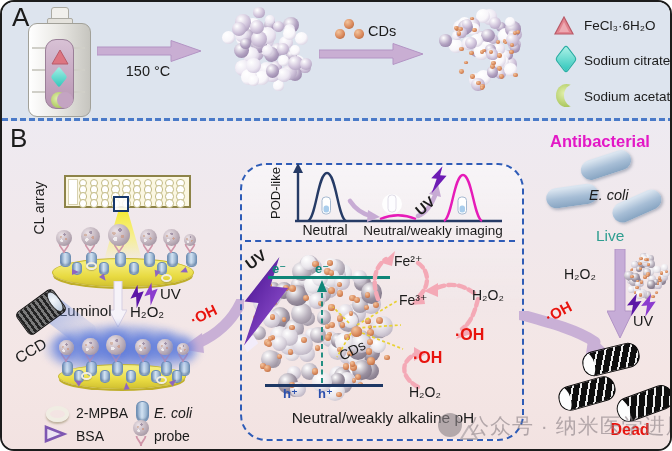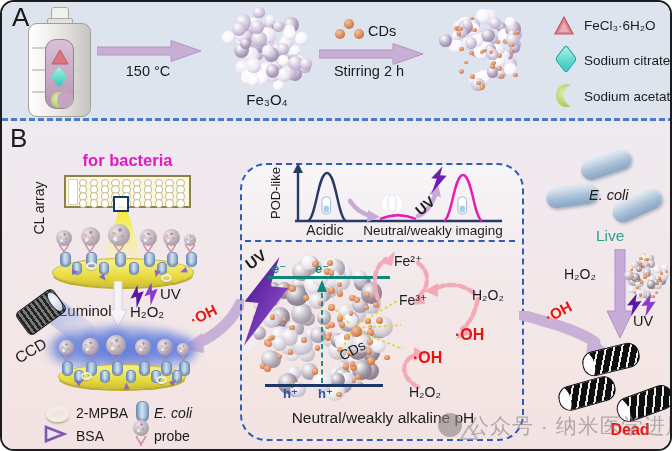--- a/index.html
+++ b/index.html
@@ -125,30 +125,28 @@
       <div class="sph" style="left: 46.2512px; top: 9.13497px; width: 10.0892px; height: 10.0892px; background: radial-gradient(circle at 35% 30%, rgb(255, 255, 255) 0%, rgb(236, 231, 242) 52%, rgb(185, 170, 200) 100%);"></div>
       <div class="sph" style="left: 53.7068px; top: 14.5873px; width: 11.2822px; height: 11.2822px; background: radial-gradient(circle at 35% 30%, rgb(255, 255, 255) 0%, rgb(207, 194, 218) 52%, rgb(156, 140, 174) 100%);"></div>
       <div class="sph" style="left: 58.1649px; top: 61.5547px; width: 14.0717px; height: 14.0717px; background: radial-gradient(circle at 35% 30%, rgb(255, 255, 255) 0%, rgb(236, 231, 242) 52%, rgb(185, 170, 200) 100%);"></div>
       <div class="sph" style="left: 32.183px; top: 25.1993px; width: 15.9804px; height: 15.9804px; background: radial-gradient(circle at 35% 30%, rgb(255, 255, 255) 0%, rgb(207, 194, 218) 52%, rgb(156, 140, 174) 100%);"></div>
       <div class="sph" style="left: 58.0099px; top: 37.1985px; width: 11.8089px; height: 11.8089px; background: radial-gradient(circle at 35% 30%, rgb(255, 255, 255) 0%, rgb(207, 194, 218) 52%, rgb(156, 140, 174) 100%);"></div>
       <div class="sph" style="left: 30.6434px; top: 13.6667px; width: 14.7505px; height: 14.7505px; background: radial-gradient(circle at 35% 30%, rgb(255, 255, 255) 0%, rgb(207, 194, 218) 52%, rgb(156, 140, 174) 100%);"></div>
       <div class="sph" style="left: 43.4327px; top: 38.892px; width: 10.842px; height: 10.842px; background: radial-gradient(circle at 35% 30%, rgb(255, 255, 255) 0%, rgb(236, 231, 242) 52%, rgb(185, 170, 200) 100%);"></div>
       <div class="sph" style="left: 80.9596px; top: 52.312px; width: 12.1933px; height: 12.1933px; background: radial-gradient(circle at 35% 30%, rgb(255, 255, 255) 0%, rgb(207, 194, 218) 52%, rgb(156, 140, 174) 100%);"></div>
       <div class="sph" style="left: 46.9288px; top: 58.3625px; width: 13.2702px; height: 13.2702px; background: radial-gradient(circle at 35% 30%, rgb(255, 255, 255) 0%, rgb(179, 163, 194) 52%, rgb(133, 115, 154) 100%);"></div>
     </div>
-  <div class="t ctr" style="left:223px;top:90px;width:84px;font-size:15px;">Fe₃O₄</div>
 
   <div class="dot" style="left:333px;top:27px;width:9.5px;height:9.5px;"></div>
   <div class="dot" style="left:342px;top:17px;width:9.5px;height:9.5px;"></div>
   <div class="dot" style="left:352px;top:27px;width:9.5px;height:9.5px;"></div>
   <div class="t" style="left:366px;top:21px;font-size:14.5px;">CDs</div>
   <svg class="abs" style="left:317px;top:40px;" width="106" height="24">
     <polygon points="0,8 74,8 74,1.5 104,12 74,22.5 74,16 0,16" fill="#c9aed3" stroke="#b394c4" stroke-width="1"></polygon>
   </svg>
-  <div class="t ctr" style="left:317px;top:61px;width:100px;font-size:14.5px;">Stirring 2 h</div>
 
   <div class="abs" id="clusterA2" style="left:437px;top:3px;width:88px;height:86px;">
       <div class="sph" style="left: 69.1908px; top: 32.5452px; width: 13.1789px; height: 13.1789px; background: radial-gradient(circle at 35% 30%, rgb(255, 255, 255) 0%, rgb(207, 194, 218) 52%, rgb(156, 140, 174) 100%);"></div>
       <div class="sph" style="left: 30.0101px; top: 67.7074px; width: 14.2564px; height: 14.2564px; background: radial-gradient(circle at 35% 30%, rgb(255, 255, 255) 0%, rgb(236, 231, 242) 52%, rgb(185, 170, 200) 100%);"></div>
       <div class="sph" style="left: 64.2212px; top: 52.0827px; width: 14.2059px; height: 14.2059px; background: radial-gradient(circle at 35% 30%, rgb(255, 255, 255) 0%, rgb(207, 194, 218) 52%, rgb(156, 140, 174) 100%);"></div>
       <div class="sph" style="left: 55.5118px; top: 51.7928px; width: 10.543px; height: 10.543px; background: radial-gradient(circle at 35% 30%, rgb(255, 255, 255) 0%, rgb(236, 231, 242) 52%, rgb(185, 170, 200) 100%);"></div>
       <div class="sph" style="left: 18.4514px; top: 14.9997px; width: 14.9879px; height: 14.9879px; background: radial-gradient(circle at 35% 30%, rgb(255, 255, 255) 0%, rgb(179, 163, 194) 52%, rgb(133, 115, 154) 100%);"></div>
       <div class="sph" style="left: 57.0097px; top: 16.9393px; width: 9.91644px; height: 9.91644px; background: radial-gradient(circle at 35% 30%, rgb(255, 255, 255) 0%, rgb(179, 163, 194) 52%, rgb(133, 115, 154) 100%);"></div>
       <div class="sph" style="left: 9.63607px; top: 33.6699px; width: 14.4267px; height: 14.4267px; background: radial-gradient(circle at 35% 30%, rgb(255, 255, 255) 0%, rgb(248, 246, 250) 52%, rgb(194, 182, 208) 100%);"></div>
       <div class="sph" style="left: 14.0012px; top: 14.8669px; width: 15.159px; height: 15.159px; background: radial-gradient(circle at 35% 30%, rgb(255, 255, 255) 0%, rgb(236, 231, 242) 52%, rgb(185, 170, 200) 100%);"></div>
@@ -233,21 +231,20 @@
   <div class="t" style="left:582px;top:16px;font-size:13.5px;">FeCl₃·6H₂O</div>
   <div class="abs" style="left:556px;top:49px;width:14px;height:14px;transform:scale(1,1.3) rotate(45deg);background:linear-gradient(135deg,#aef2e8,#2cc6ba);border-radius:3px;border:1px solid #28b0a4;"></div>
   <div class="t" style="left:582px;top:51px;font-size:13.5px;">Sodium citrate</div>
   <div class="abs" style="left:554px;top:82px;width:22px;height:24px;">
     <div class="abs" style="left:0;top:0;width:21px;height:23px;border-radius:50%;background:radial-gradient(circle at 40% 40%,#e2f0ac,#96b840);"></div>
     <div class="abs" style="left:8px;top:0;width:21px;height:23px;border-radius:50%;background:#dde4ee;"></div>
   </div>
   <div class="t" style="left:582px;top:87px;font-size:13.5px;">Sodium acetate</div>
 
   <div class="t" style="left:8px;top:122px;font-size:26px;">B</div>
-  <div class="t ctr magenta" style="left:33px;top:149px;width:185px;font-size:16.5px;">for bacteria</div>
 
   <div class="t ctr" style="left:30px;top:241px;width:70px;font-size:14px;transform:rotate(-90deg);transform-origin:0 0;">CL array</div>
   <div class="abs" id="clplate" style="left:62px;top:173px;width:127px;height:33px;background:#fbf7e2;border:2.5px solid #8d8348;box-sizing:border-box;">
     <div class="abs" style="left:2px;top:2px;width:8px;height:24px;background:#ffffff;border:1px solid #d8d2b0;"></div>
   <div class="well" style="left: 13px; top: 1.5px; width: 6.4px; height: 6.4px;"></div>
       <div class="well" style="left: 23.8px; top: 1.5px; width: 6.4px; height: 6.4px;"></div>
       <div class="well" style="left: 34.6px; top: 1.5px; width: 6.4px; height: 6.4px;"></div>
       <div class="well" style="left: 45.4px; top: 1.5px; width: 6.4px; height: 6.4px;"></div>
       <div class="well" style="left: 56.2px; top: 1.5px; width: 6.4px; height: 6.4px;"></div>
       <div class="well" style="left: 67px; top: 1.5px; width: 6.4px; height: 6.4px;"></div>
@@ -345,21 +342,21 @@
     <path d="M94,56 C106,51 118,51 130,56" stroke="#e61bb8" stroke-width="2.3" fill="none"></path>
     <circle cx="106" cy="41" r="10" fill="#fff" opacity="0.9"></circle>
     <rect x="102" y="32" width="8" height="17" rx="3.5" fill="#fdfdff" stroke="#e0dce8" stroke-width="1"></rect>
     <path d="M132,53 C140,50 146,41 150,30" stroke="#c7abd4" stroke-width="4.6" fill="none" stroke-linecap="round"></path>
     <polygon points="143,31 152,21 155,34" fill="#c7abd4"></polygon>
     <path d="M158,58 C166,55 168,12 177,12 C186,12 188,55 196,58" stroke="#e61bb8" stroke-width="2.4" fill="none"></path>
     <rect x="172" y="34" width="8.5" height="17" rx="3.5" fill="#fff" stroke="#a4b8d0" stroke-width="1"></rect>
     <rect x="173.5" y="42.5" width="5.5" height="7" rx="2.5" fill="#a9cdec"></rect>
   </svg>
   <div class="t ctr" style="left:267px;top:222px;width:62px;font-size:13px;transform:rotate(-90deg);transform-origin:0 0;">POD-like</div>
-  <div class="t ctr" style="left:294px;top:221px;width:58px;font-size:14px;">Acidic</div>
+  <div class="t ctr" style="left:294px;top:221px;width:58px;font-size:14px;">Neutral</div>
   <div class="t ctr" style="left:357px;top:221px;width:148px;font-size:13.5px;">Neutral/weakly imaging</div>
   <div class="t" style="left:413px;top:196px;font-size:14.5px;font-weight:600;transform:rotate(-40deg);">UV</div>
   <svg class="abs" style="left:428px;top:164px;transform:rotate(6deg);" width="17" height="30" viewBox="0 0 17 30">
     <polygon points="11,0 1,13 6.5,13 3,28 16,9 9.5,9" fill="#6d1cb4"></polygon>
   </svg>
 
   <div class="abs" id="clusterMid" style="left:243px;top:252px;width:150px;height:150px;">
       <div class="sph" style="left: 51.4257px; top: 41.9741px; width: 15.9148px; height: 15.9148px; background: radial-gradient(circle at 35% 30%, rgb(255, 255, 255) 0%, rgb(234, 231, 236) 52%, rgb(181, 173, 187) 100%);"></div>
       <div class="sph" style="left: 57.5403px; top: 16.7268px; width: 18.6162px; height: 18.6162px; background: radial-gradient(circle at 35% 30%, rgb(255, 255, 255) 0%, rgb(154, 144, 159) 52%, rgb(111, 101, 120) 100%);"></div>
       <div class="sph" style="left: 39.2736px; top: 90.5831px; width: 16.1581px; height: 16.1581px; background: radial-gradient(circle at 35% 30%, rgb(255, 255, 255) 0%, rgb(234, 231, 236) 52%, rgb(181, 173, 187) 100%);"></div>
@@ -570,20 +567,21 @@
     </g>
   </svg>
   <div class="t" style="left:392px;top:252px;font-size:14px;">Fe²⁺</div>
   <div class="t" style="left:397px;top:291px;font-size:14px;">Fe³⁺</div>
   <div class="t" style="left:470px;top:286px;font-size:14px;">H₂O₂</div>
   <div class="t red" style="left:453px;top:324px;font-size:16px;">·OH</div>
   <div class="t red" style="left:411px;top:347px;font-size:16px;">·OH</div>
   <div class="t" style="left:407px;top:383px;font-size:14px;">H₂O₂</div>
   <div class="t ctr" style="left:278px;top:407px;width:206px;font-size:15.5px;">Neutral/weakly alkaline pH</div>
 
+  <div class="t ctr magenta" style="left:528px;top:130px;width:140px;font-size:16.5px;">Antibacterial</div>
   <div class="rod" style="left:578px;top:153px;transform:rotate(-18deg);"></div>
   <div class="rod" style="left:544px;top:184px;transform:rotate(-8deg);"></div>
   <div class="rod" style="left:609px;top:194px;transform:rotate(-24deg);"></div>
   <div class="t" style="left:587px;top:185px;font-size:14.5px;font-style:italic;">E. coli</div>
   <div class="t" style="left:594px;top:225px;font-size:15.5px;color:#2f9e90;">Live</div>
 
   <svg class="abs" style="left:605px;top:247px;" width="26" height="90">
     <polygon points="8,0 18,0 18,62 26,62 13,89 0,62 8,62" fill="#c6acd7" stroke="#b294c6" stroke-width="1"></polygon>
   </svg>
   <div class="t" style="left:562px;top:265px;font-size:14px;">H₂O₂</div>

